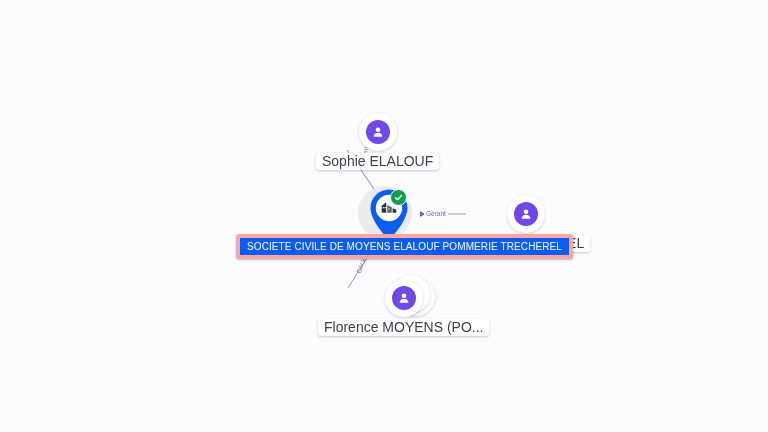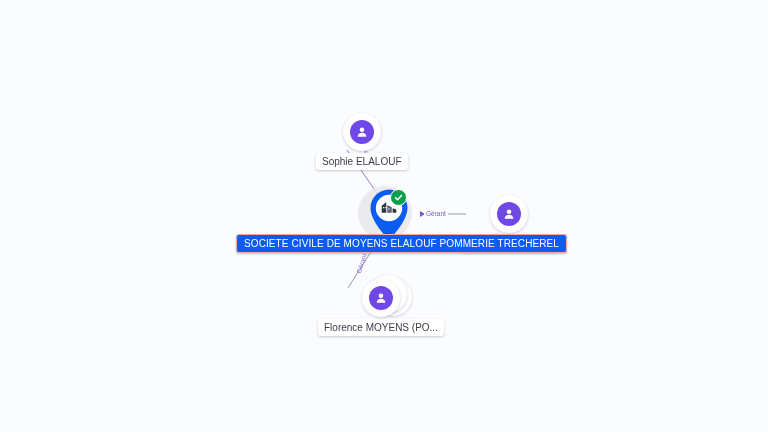--- a/index.html
+++ b/index.html
@@ -103,39 +103,39 @@
     align-items: center;
     justify-content: center;
     z-index: 6;
   }
 
   
   .node-label {
     margin-top: 2px;
     background: #ffffff;
     color: #3a3f4b;
-    font-size: 10px;
+    font-size: 14px;
     line-height: 13px;
     padding: 2px 6px;
     border-radius: 3px;
     white-space: nowrap;
     box-shadow: 0 1px 2.5px rgba(40,50,80,0.25);
   }
   .company-label {
     position: absolute;
     background: #0b5cf0;
     color: #ffffff;
     font-size: 10px;
     line-height: 13px;
     font-weight: 400;
     letter-spacing: 0.1px;
     padding: 2px 7px;
     border-radius: 3px;
     white-space: nowrap;
-    border: 1px solid #fca5a5;
+    border: 4px solid #fca5a5;
     box-shadow: 0 1px 2px rgba(10,40,120,0.3);
     z-index: 20;
   }
 
   
   .edge-label {
     position: absolute;
     color: #7b61d6;
     font-size: 6.5px;
     line-height: 8px;

